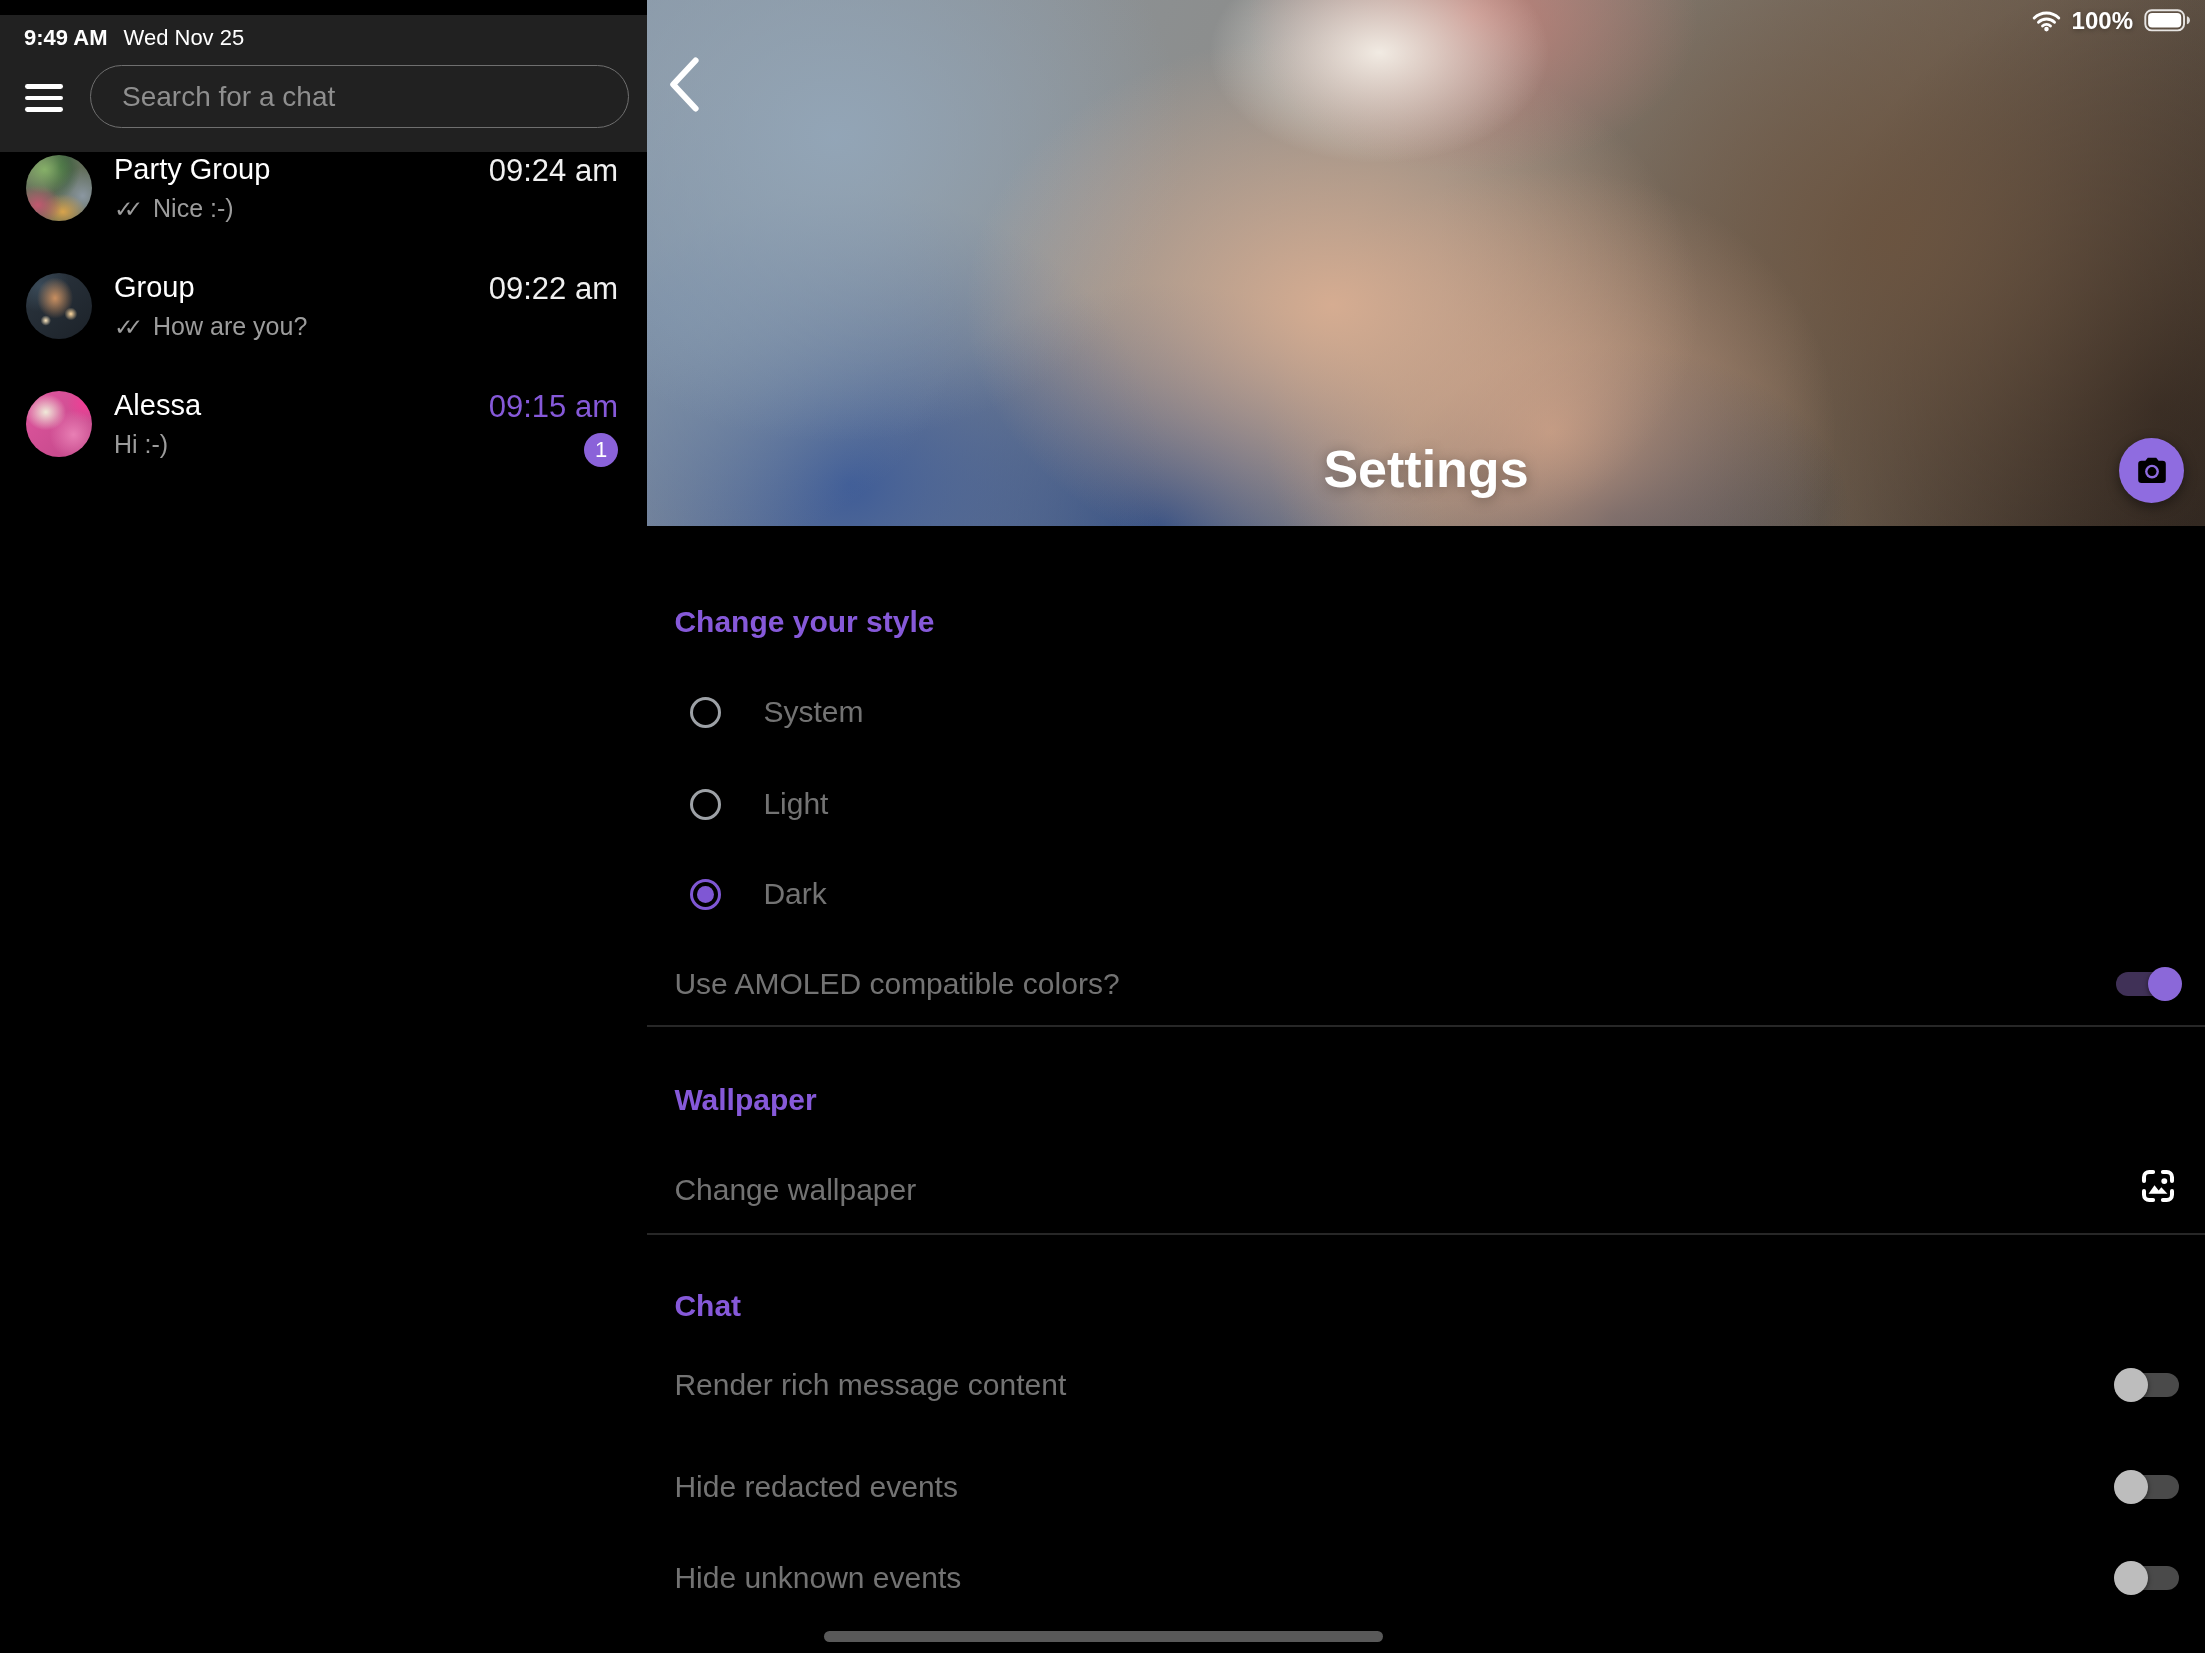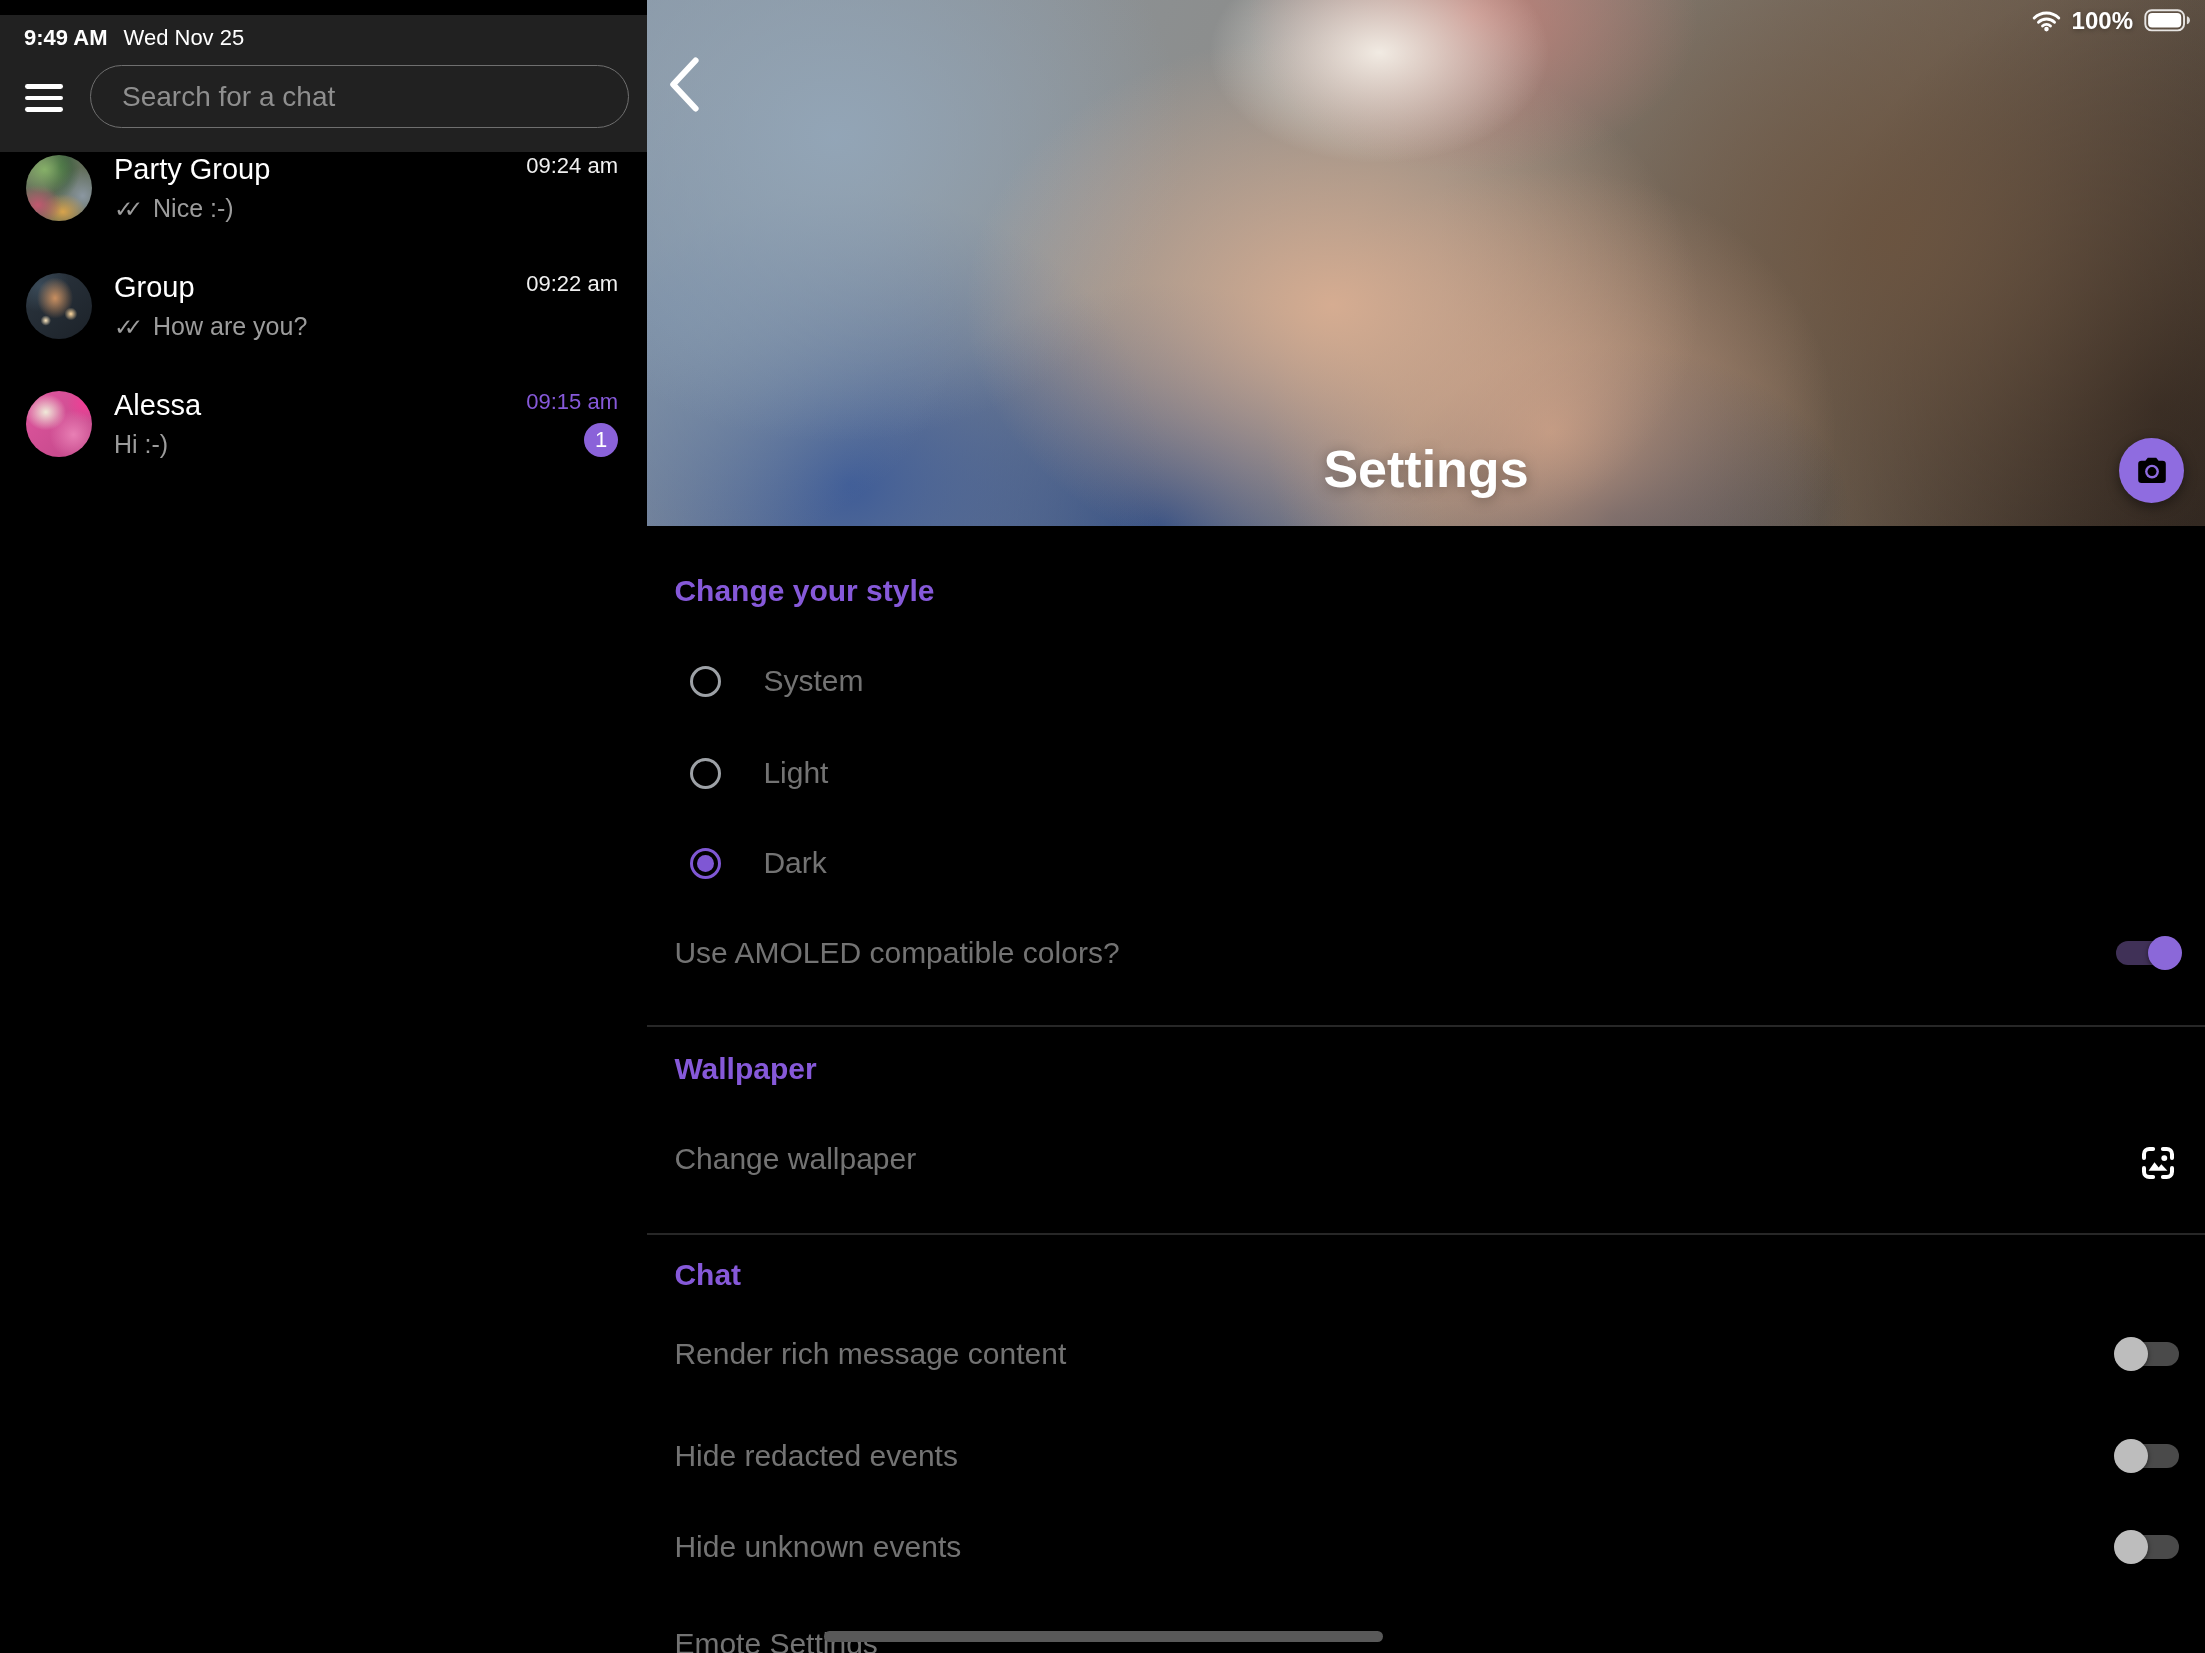--- a/index.html
+++ b/index.html
@@ -58,21 +58,21 @@
       radial-gradient(29px 26px at 30% 32%, #f0ead9 0%, rgba(240,234,217,0) 70%),
       radial-gradient(32px 32px at 72% 66%, #e87fb4 0%, rgba(232,127,180,0) 75%),
       radial-gradient(24px 24px at 90% 18%, #f23d96 0%, rgba(242,61,150,0) 80%),
       linear-gradient(135deg,#e1569f 0%,#c04788 100%);
   }
   .chat-main{flex:1;min-width:0;display:flex;flex-direction:column;gap:8px;}
   .chat-name{font-size:29px;color:#fff;}
   .chat-msg{font-size:25px;color:#9c9c9c;display:flex;align-items:center;gap:9.7px;white-space:nowrap;}
   .check{letter-spacing:-0.42em;padding-right:0.42em;font-size:23.4px;color:#9c9c9c;}
   .chat-meta{align-self:stretch;display:flex;flex-direction:column;align-items:flex-end;gap:8px;padding-top:24px;}
-  .chat-time{font-size:22px;color:#f0f0f0;}
+  .chat-time{font-size:31px;color:#f0f0f0;}
   .chat-time.accent{color:var(--accent);}
   .badge{width:34px;height:34px;border-radius:50%;background:var(--badge);color:#fff;font-size:22px;display:flex;align-items:center;justify-content:center;}
 
   
   .settings{position:absolute;top:0;left:647px;width:1558px;height:1653px;background:#000;}
   .photo{
     position:absolute;top:0;left:0;width:1558px;height:526px;overflow:hidden;
     background-color:#75797e;
     background-image:
       radial-gradient(274px 178px at 47% 10%, rgba(245,240,232,0.95) 0%, rgba(245,240,232,0) 62%),
@@ -90,21 +90,21 @@
   }
   .back-btn{position:absolute;left:14.5px;top:52px;width:48px;height:65px;cursor:pointer;}
   .photo-title{position:absolute;left:0;right:0;bottom:27.4px;text-align:center;font-size:52px;font-weight:700;color:#fff;text-shadow:0 1.6px 13px rgba(0,0,0,0.35);}
   .fab{
     position:absolute;right:21px;top:438px;width:65px;height:65px;border-radius:50%;
     background:var(--fab);display:flex;align-items:center;justify-content:center;
     box-shadow:0 4px 13px rgba(0,0,0,0.45);cursor:pointer;
   }
   .status-right{position:absolute;top:6.5px;right:14.5px;display:flex;align-items:center;gap:10.5px;font-size:24px;font-weight:700;color:#fff;text-shadow:0 0.8px 4.8px rgba(0,0,0,0.35);}
 
-  .srow{position:absolute;left:27.4px;right:26px;height:65px;display:flex;align-items:flex-start;justify-content:space-between;}
+  .srow{position:absolute;left:27.4px;right:26px;height:65px;display:flex;align-items:flex-end;justify-content:space-between;}
   .section-hdr{color:var(--accent);font-weight:700;font-size:30px;}
   .row-label{font-size:30px;color:#737373;}
   .divider{position:absolute;left:0;right:0;height:1.6px;background:#272727;}
 
   .r-style-hdr{top:574px;}
   .r-radio-0{top:664px;}
   .r-radio-1{top:756px;}
   .r-radio-2{top:846px;}
   .r-amoled{top:936px;}
   .d1{top:1025px;}

